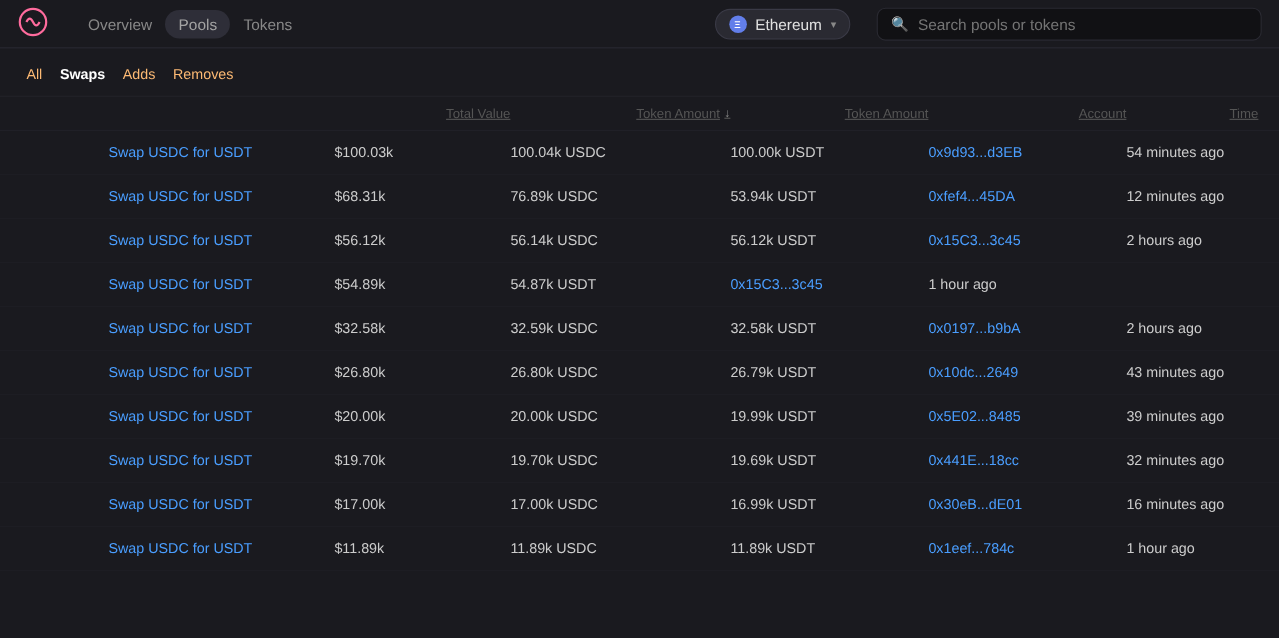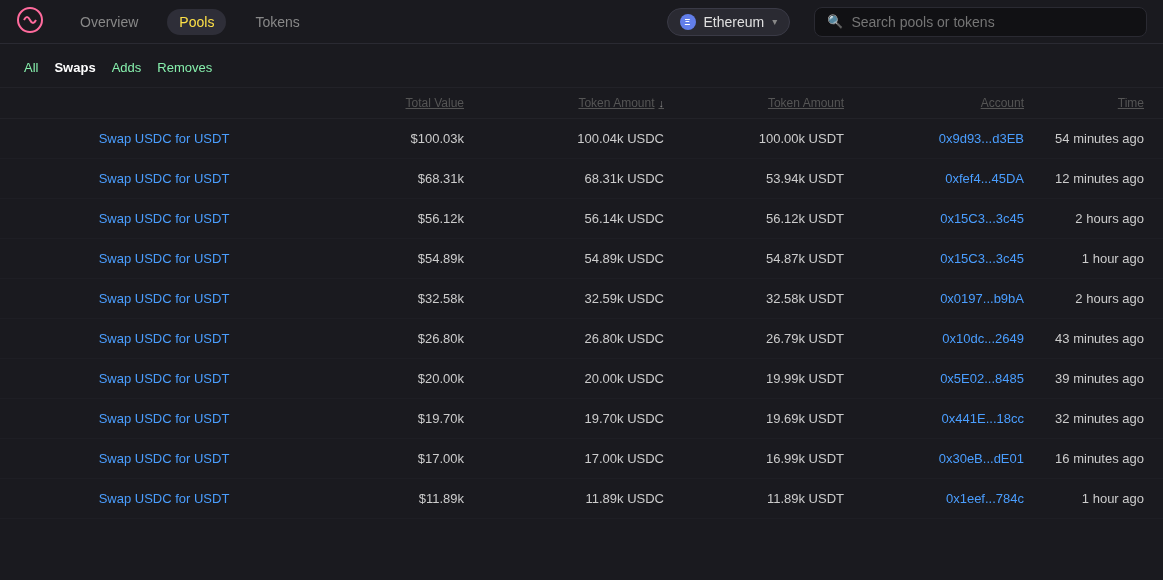--- a/index.html
+++ b/index.html
@@ -26,35 +26,35 @@
 
     .logo-icon {
       width: 28px;
       height: 28px;
       flex-shrink: 0;
     }
 
     .nav-items {
       display: flex;
       align-items: center;
-      gap: 17px;
+      gap: 0;
     }
 
     .nav-item {
       padding: 5px 12px;
       border-radius: 20px;
       color: #888;
       cursor: pointer;
       font-size: 14px;
       font-weight: 500;
     }
 
     .nav-item.active {
       background: #2e2e38;
-      color: #fde047;
+      color: #a3a3a3;
     }
 
     .nav-spacer { flex: 1; }
 
     .network-selector {
       display: flex;
       align-items: center;
       gap: 8px;
       background: #2a2a32;
       border: 1px solid #3a3a46;
@@ -117,21 +117,21 @@
     
     .filter-row {
       display: flex;
       align-items: center;
       padding: 14px 24px 10px;
       gap: 16px;
       border-bottom: 1px solid #222228;
     }
 
     .filter-tab {
-      color: #86efac;
+      color: #fdba74;
       cursor: pointer;
       font-size: 13px;
       padding: 2px 0;
     }
 
     .filter-tab.active {
       color: #fff;
       font-weight: 700;
     }
 
@@ -169,21 +169,21 @@
       align-items: center;
     }
 
     .cell {
       color: #ccc;
       font-size: 13px;
       text-align: center;
     }
 
     .cell.right {
-      text-align: right;
+      text-align: left;
     }
 
     .cell.link {
       color: #4a9eff;
       cursor: pointer;
       text-decoration: none;
     }
 
     .cell.accent {
       color: #4a9eff;
@@ -252,37 +252,36 @@
       <div class="cell link">Swap USDC for USDT</div>
       <div class="cell right">$100.03k</div>
       <div class="cell right">100.04k USDC</div>
       <div class="cell right">100.00k USDT</div>
       <div class="cell right accent">0x9d93...d3EB</div>
       <div class="cell right">54 minutes ago</div>
     </div>
         <div class="table-row">
       <div class="cell link">Swap USDC for USDT</div>
       <div class="cell right">$68.31k</div>
-      <div class="cell right">68.31k USDC</div>
+      <div class="cell right">76.89k USDC</div>
       <div class="cell right">53.94k USDT</div>
       <div class="cell right accent">0xfef4...45DA</div>
       <div class="cell right">12 minutes ago</div>
     </div>
         <div class="table-row">
       <div class="cell link">Swap USDC for USDT</div>
       <div class="cell right">$56.12k</div>
       <div class="cell right">56.14k USDC</div>
       <div class="cell right">56.12k USDT</div>
       <div class="cell right accent">0x15C3...3c45</div>
       <div class="cell right">2 hours ago</div>
     </div>
         <div class="table-row">
       <div class="cell link">Swap USDC for USDT</div>
       <div class="cell right">$54.89k</div>
-      <div class="cell right">54.89k USDC</div>
       <div class="cell right">54.87k USDT</div>
       <div class="cell right accent">0x15C3...3c45</div>
       <div class="cell right">1 hour ago</div>
     </div>
         <div class="table-row">
       <div class="cell link">Swap USDC for USDT</div>
       <div class="cell right">$32.58k</div>
       <div class="cell right">32.59k USDC</div>
       <div class="cell right">32.58k USDT</div>
       <div class="cell right accent">0x0197...b9bA</div>

